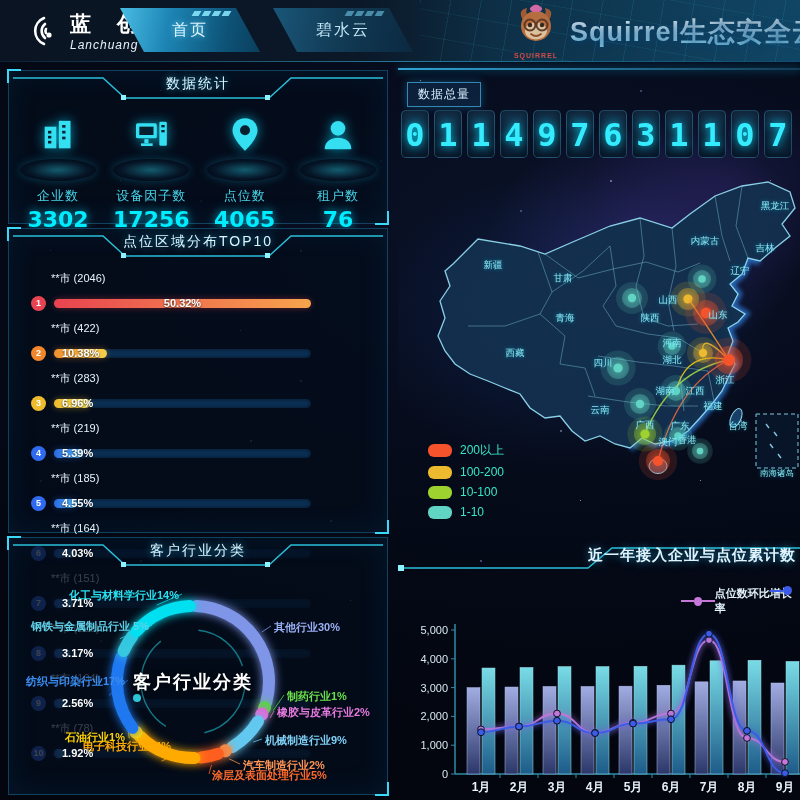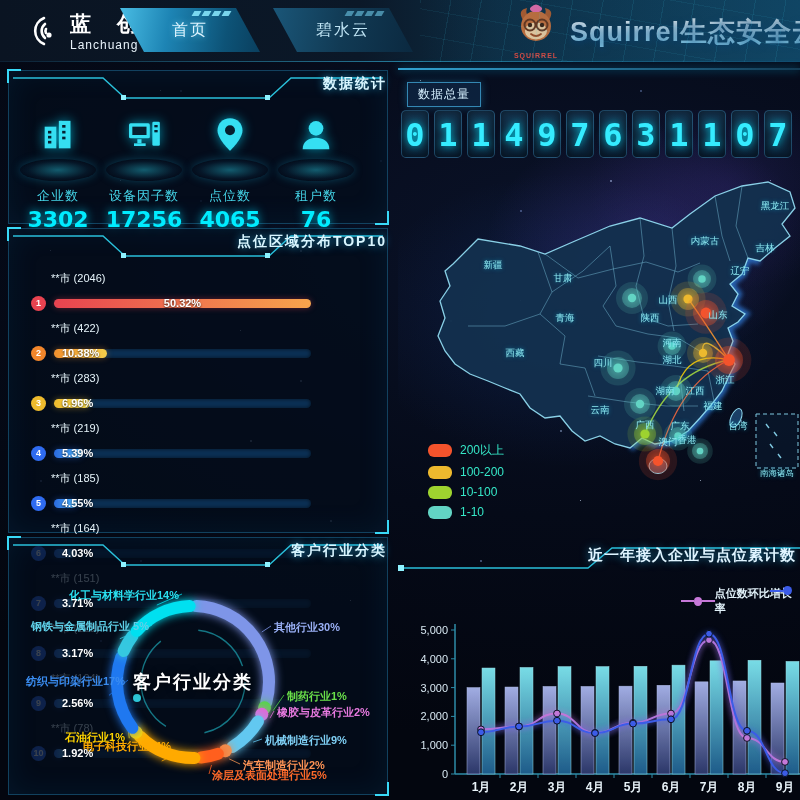--- a/index.html
+++ b/index.html
@@ -24,21 +24,21 @@
     background:linear-gradient(90deg,#0a1422 0%,#0b1828 45%,#0d2c42 62%,#0e3a54 100%); overflow:hidden; }
   .header::after { content:""; position:absolute; left:420px; top:0; right:0; bottom:0;
     background:
       repeating-linear-gradient(100deg, rgba(60,210,240,.10) 0 1px, transparent 1px 30px),
       repeating-linear-gradient(10deg, rgba(60,210,240,.07) 0 1px, transparent 1px 26px),
       linear-gradient(90deg, transparent 0%, rgba(20,90,130,.35) 100%); pointer-events:none; }
   .header .hline { position:absolute; left:0; bottom:0; width:100%; height:1px;
     background:linear-gradient(90deg, rgba(40,140,200,.1), rgba(60,210,255,.5), rgba(40,140,200,.1)); }
   .logo { position:absolute; left:24px; top:10px; display:flex; align-items:center; gap:10px; }
   .logo-text .cn { color:#fff; font-size:21px; font-weight:bold; letter-spacing:10px; }
-  .logo-text .en { color:#e8f2fa; font-size:12px; letter-spacing:1px; }
+  .logo-text .en { color:#e8f2fa; font-size:12px; font-style:italic; letter-spacing:1px; }
   .tabs { position:absolute; left:120px; top:8px; display:flex; gap:13px; }
   .tab { position:relative; width:140px; height:44px; line-height:44px; text-align:center;
     color:#dff4ff; font-size:16px; letter-spacing:2px;
     clip-path:polygon(0 0, calc(100% - 24px) 0, 100% 100%, 24px 100%); cursor:pointer; }
   .tab.active { background:linear-gradient(100deg,#49bde4 0%,#1d84b4 35%,#0d5377 75%,#0a3f5e 100%);
     text-shadow:0 0 6px rgba(120,230,255,.8); }
   .tab.inactive { background:linear-gradient(100deg,#1a5678 0%,#113a54 50%,#0b2940 100%); color:#bfe4f4; }
   .vents { position:absolute; top:3px; right:30px; display:flex; gap:3px; }
   .vents i { width:7px; height:5px; background:rgba(140,235,255,.85); transform:skewX(-30deg); }
   .tab.inactive .vents i { background:rgba(110,200,230,.6); }
@@ -51,26 +51,26 @@
 
   
   .panel { position:absolute; background:rgba(4,13,27,.78); border:1px solid rgba(36,130,180,.45);
     box-shadow:inset 0 0 30px rgba(20,110,170,.12); }
   .panel::before, .panel::after { content:""; position:absolute; width:12px; height:12px;
     border:2px solid #39d9f7; }
   .panel::before { top:-2px; left:-2px; border-right:none; border-bottom:none; }
   .panel::after { bottom:-2px; right:-2px; border-left:none; border-top:none; }
   .panel-head { position:relative; height:32px; }
   .panel-head svg { position:absolute; left:0; top:0; }
-  .panel-title { position:absolute; width:100%; text-align:right; top:4px;
-    color:#d9f6ff; font-size:14px; font-weight:bold; letter-spacing:2px;
+  .panel-title { position:absolute; width:100%; text-align:center; top:4px;
+    color:#d9f6ff; font-size:14px; font-weight:normal; letter-spacing:2px;
     text-shadow:0 0 8px rgba(40,200,255,.7); }
 
   
-  .stats-row { display:flex; justify-content:flex-start; padding:8px 6px 0 6px; }
+  .stats-row { display:flex; justify-content:space-between; padding:8px 6px 0 6px; }
   .stat { width:86px; text-align:center; }
   .stat .icon-wrap { position:relative; height:72px; }
   .stat .icon-wrap svg { position:relative; z-index:2; margin-top:4px;
     filter:drop-shadow(0 0 6px rgba(0,220,255,.65)); }
   .plat { position:absolute; left:50%; bottom:2px; transform:translateX(-50%);
     width:76px; height:22px; border-radius:50%;
     background:radial-gradient(ellipse at center, rgba(40,210,235,.40) 0%, rgba(12,70,100,.18) 55%, transparent 72%);
     box-shadow:0 0 10px rgba(20,160,200,.35); }
   .stat-label { color:#45d5e8; font-size:13px; margin-top:4px; letter-spacing:1px; }
   .stat-value { color:#00ecff; font-size:22px; font-weight:bold; margin-top:2px;

